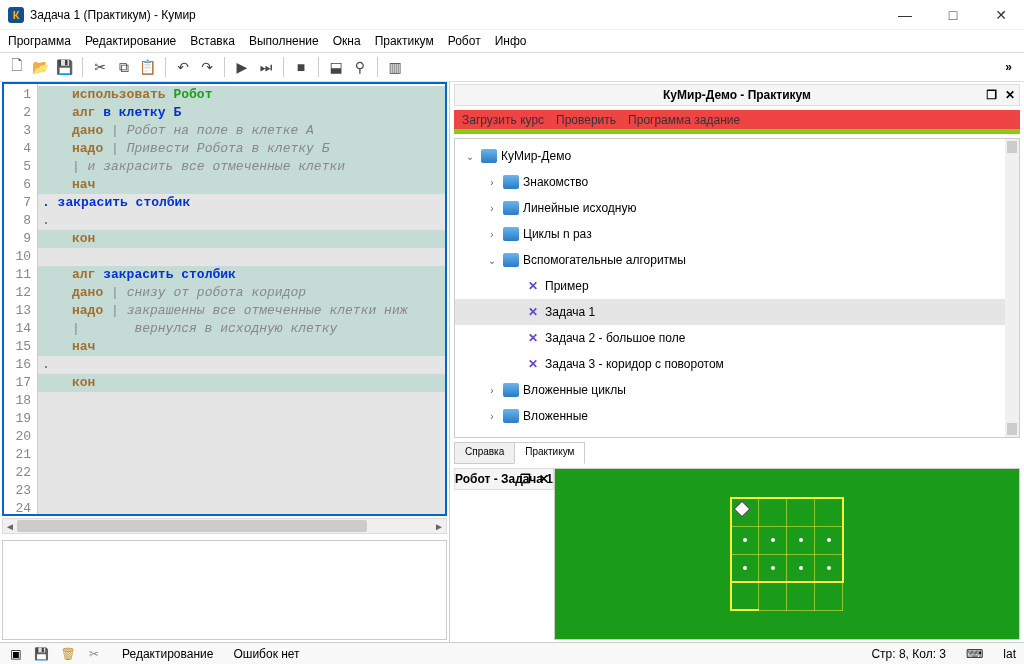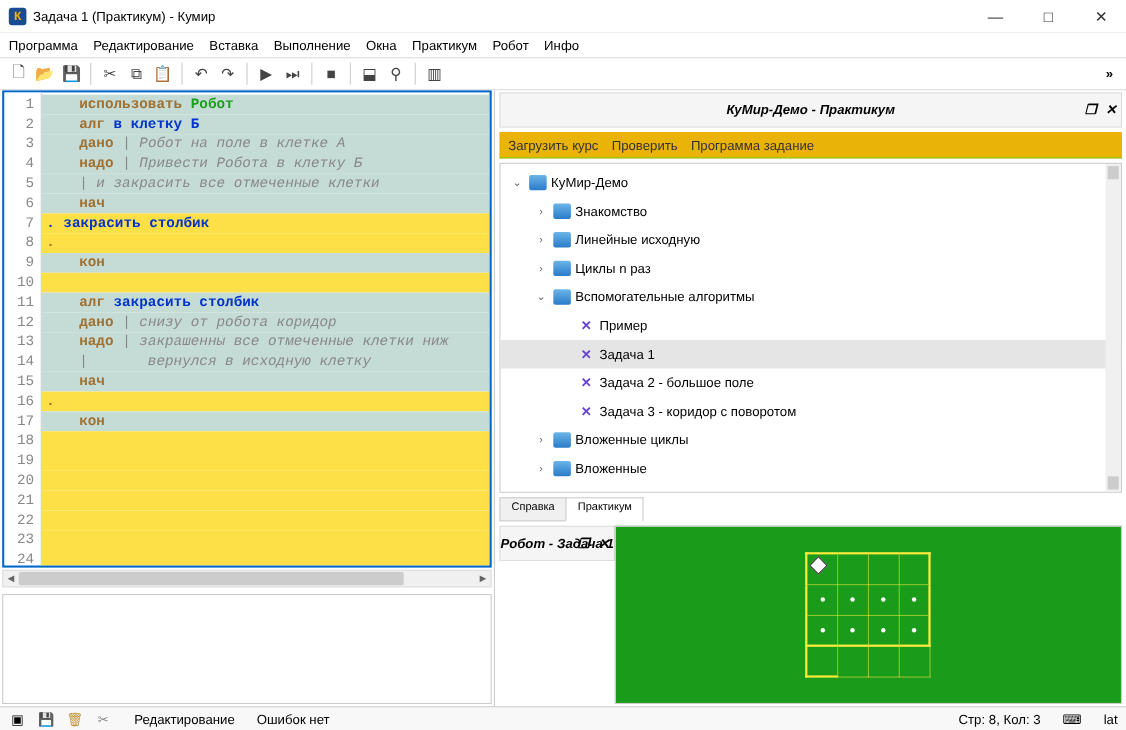--- a/index.html
+++ b/index.html
@@ -16,34 +16,34 @@
 .toolbar .sep { width: 1px; height: 20px; background: #ccc; margin: 0 4px; }
 .toolbar .expand { margin-left: auto; font-weight: bold; cursor: pointer; padding: 0 6px; }
 .main { flex: 1; display: flex; overflow: hidden; }
 .left { width: 450px; display: flex; flex-direction: column; border-right: 1px solid #ccc; }
 .editor-wrap { flex: 1; border: 2px solid #0066cc; margin: 0 2px; display: flex; overflow: hidden; }
 .gutter { width: 34px; background: #fff; border-right: 1px solid #ccc; padding-top: 2px; }
 .gutter div { text-align: right; padding-right: 6px; color: #888; font-family: "Courier New", monospace; font-size: 13px; line-height: 18px; }
 .code { flex: 1; font-family: "Courier New", monospace; font-size: 13px; line-height: 18px; padding-top: 2px; overflow: hidden; white-space: pre; }
 .code .row { height: 18px; padding-left: 4px; }
 .code .bg-teal { background: #c5dbd6; padding-left: 34px; }
-.code .bg-white { background: #fde047; }
+.code .bg-white { background: #e5e5e5; }
 .kw { color: #a07030; font-weight: bold; }
 .rob { color: #1aa01a; font-weight: bold; }
 .blue { color: #0033cc; font-weight: bold; }
 .cmt { color: #888; font-style: italic; }
 .hscroll { height: 16px; background: #f0f0f0; border: 1px solid #ddd; margin: 2px; position: relative; }
 .hscroll .thumb { position: absolute; left: 14px; top: 1px; width: 350px; height: 12px; background: #ccc; border-radius: 2px; }
 .hscroll .arr { position: absolute; top: 0; width: 14px; height: 14px; display: flex; align-items: center; justify-content: center; color: #666; font-size: 10px; }
 .hscroll .arr.l { left: 0; } .hscroll .arr.r { right: 0; }
 .console { height: 100px; border: 1px solid #ccc; margin: 4px 2px 2px 2px; background: #fff; }
 .right { flex: 1; display: flex; flex-direction: column; padding: 2px 4px; gap: 4px; }
-.panel-title { height: 32px; background: #f5f5f5; display: flex; align-items: center; justify-content: center; font-weight: bold; position: relative; border: 1px solid #ddd; font-size: 12px; font-style: italic; }
+.panel-title { height: 22px; background: #f5f5f5; display: flex; align-items: center; justify-content: center; font-weight: bold; position: relative; border: 1px solid #ddd; font-size: 12px; }
 .panel-title .pctrl { position: absolute; right: 4px; display: flex; gap: 8px; font-size: 12px; cursor: pointer; }
-.panel-tabs { height: 24px; display: flex; align-items: center; gap: 12px; padding: 0 8px; font-size: 12px; border-bottom: 1px solid #84cc16; background: #eab308; }
+.panel-tabs { height: 24px; display: flex; align-items: center; gap: 12px; padding: 0 8px; font-size: 12px; border-bottom: 5px solid #84cc16; background: #ef4444; }
 .panel-tabs span { cursor: pointer; color: #333; }
 .panel-body { display: flex; gap: 4px; height: 300px; }
 .tree-wrap { flex: 1; border: 1px solid #ccc; overflow: auto; padding: 4px 0; font-size: 12px; position: relative; }
 .tree-row { display: flex; align-items: center; height: 26px; padding-left: 8px; cursor: pointer; }
 .tree-row.selected { background: #e5e5e5; }
 .tree-row .tw { display: inline-block; width: 14px; text-align: center; color: #666; font-size: 10px; }
 .tree-row .ic { width: 16px; height: 14px; margin: 0 4px; display: inline-flex; align-items: center; justify-content: center; }
 .ic-folder { background: linear-gradient(#6bb5e8,#2a7bc8); border-radius: 2px; }
 .ic-task { color: #6644cc; font-weight: bold; font-size: 12px; }
 .desc { width: 230px; border: 1px solid #ccc; padding: 6px; font-size: 11px; line-height: 14px; overflow: auto; }

